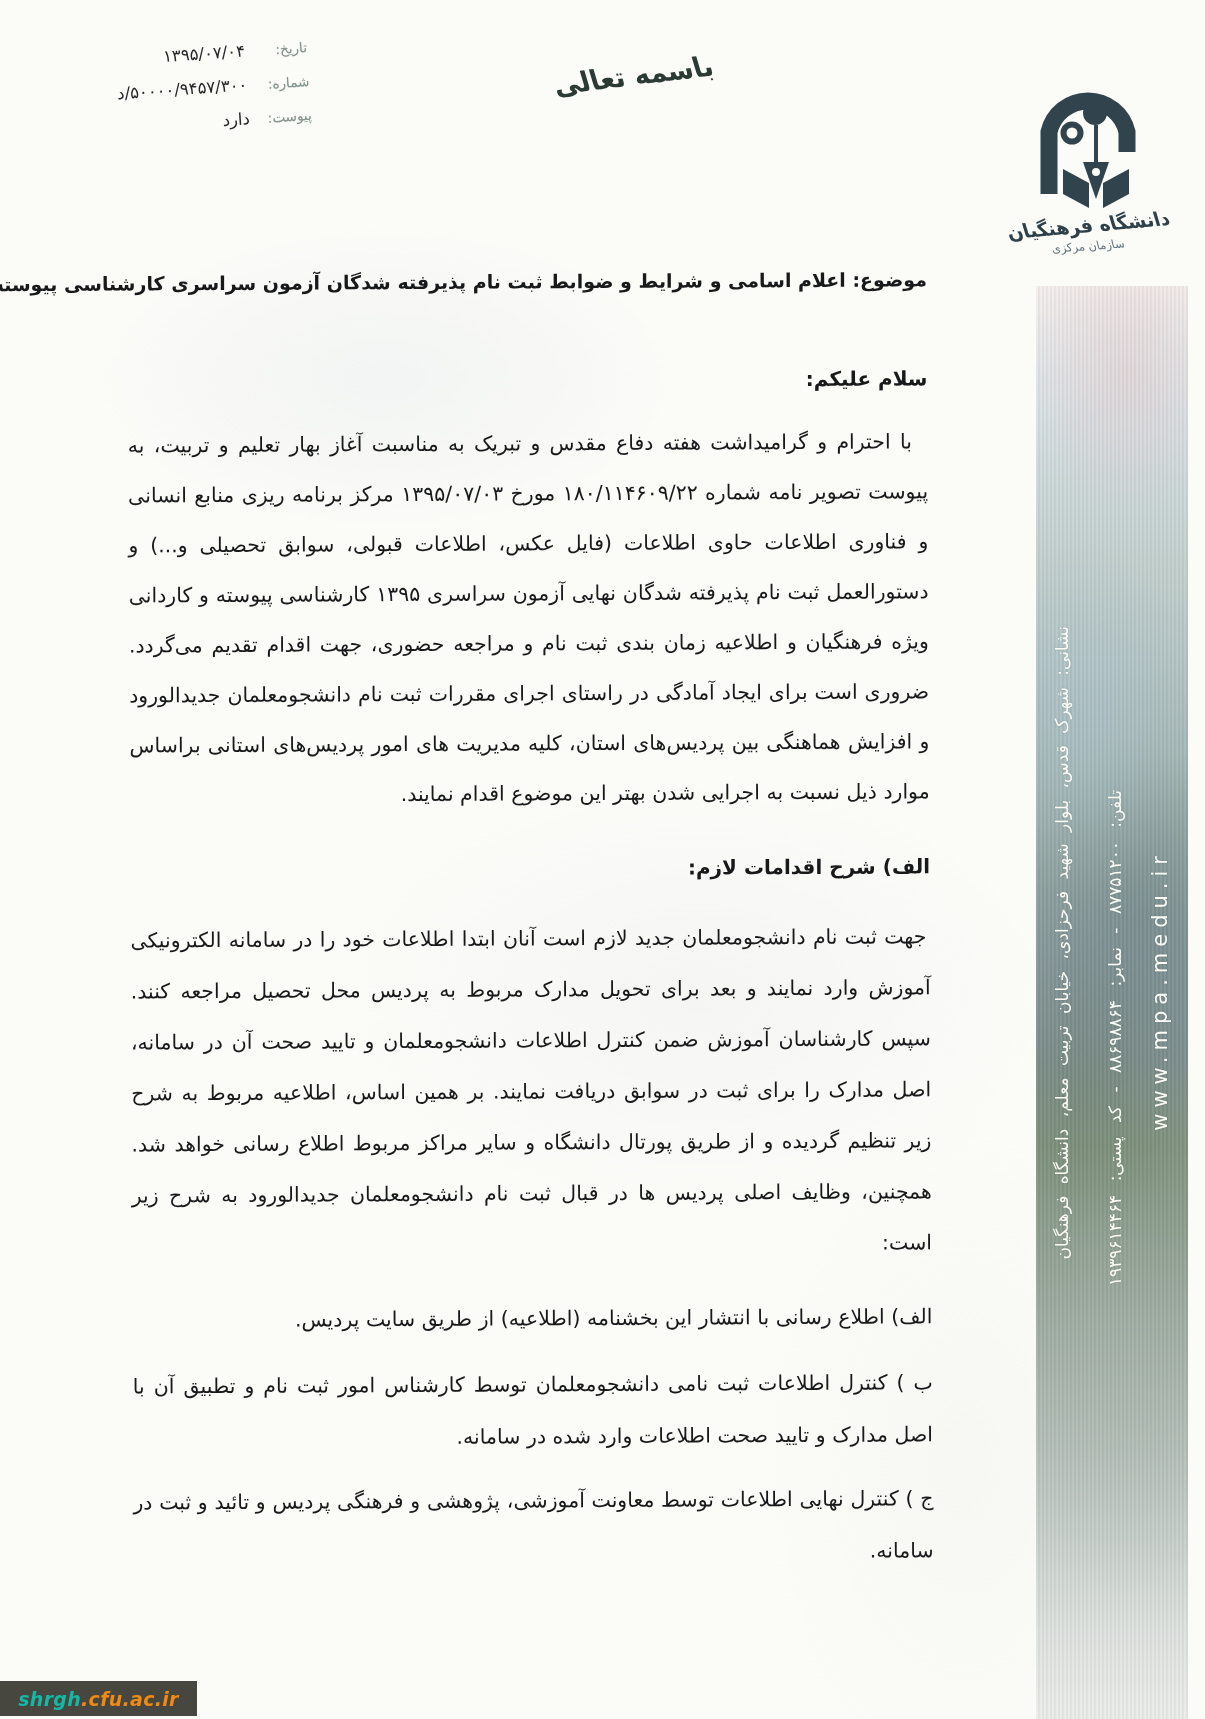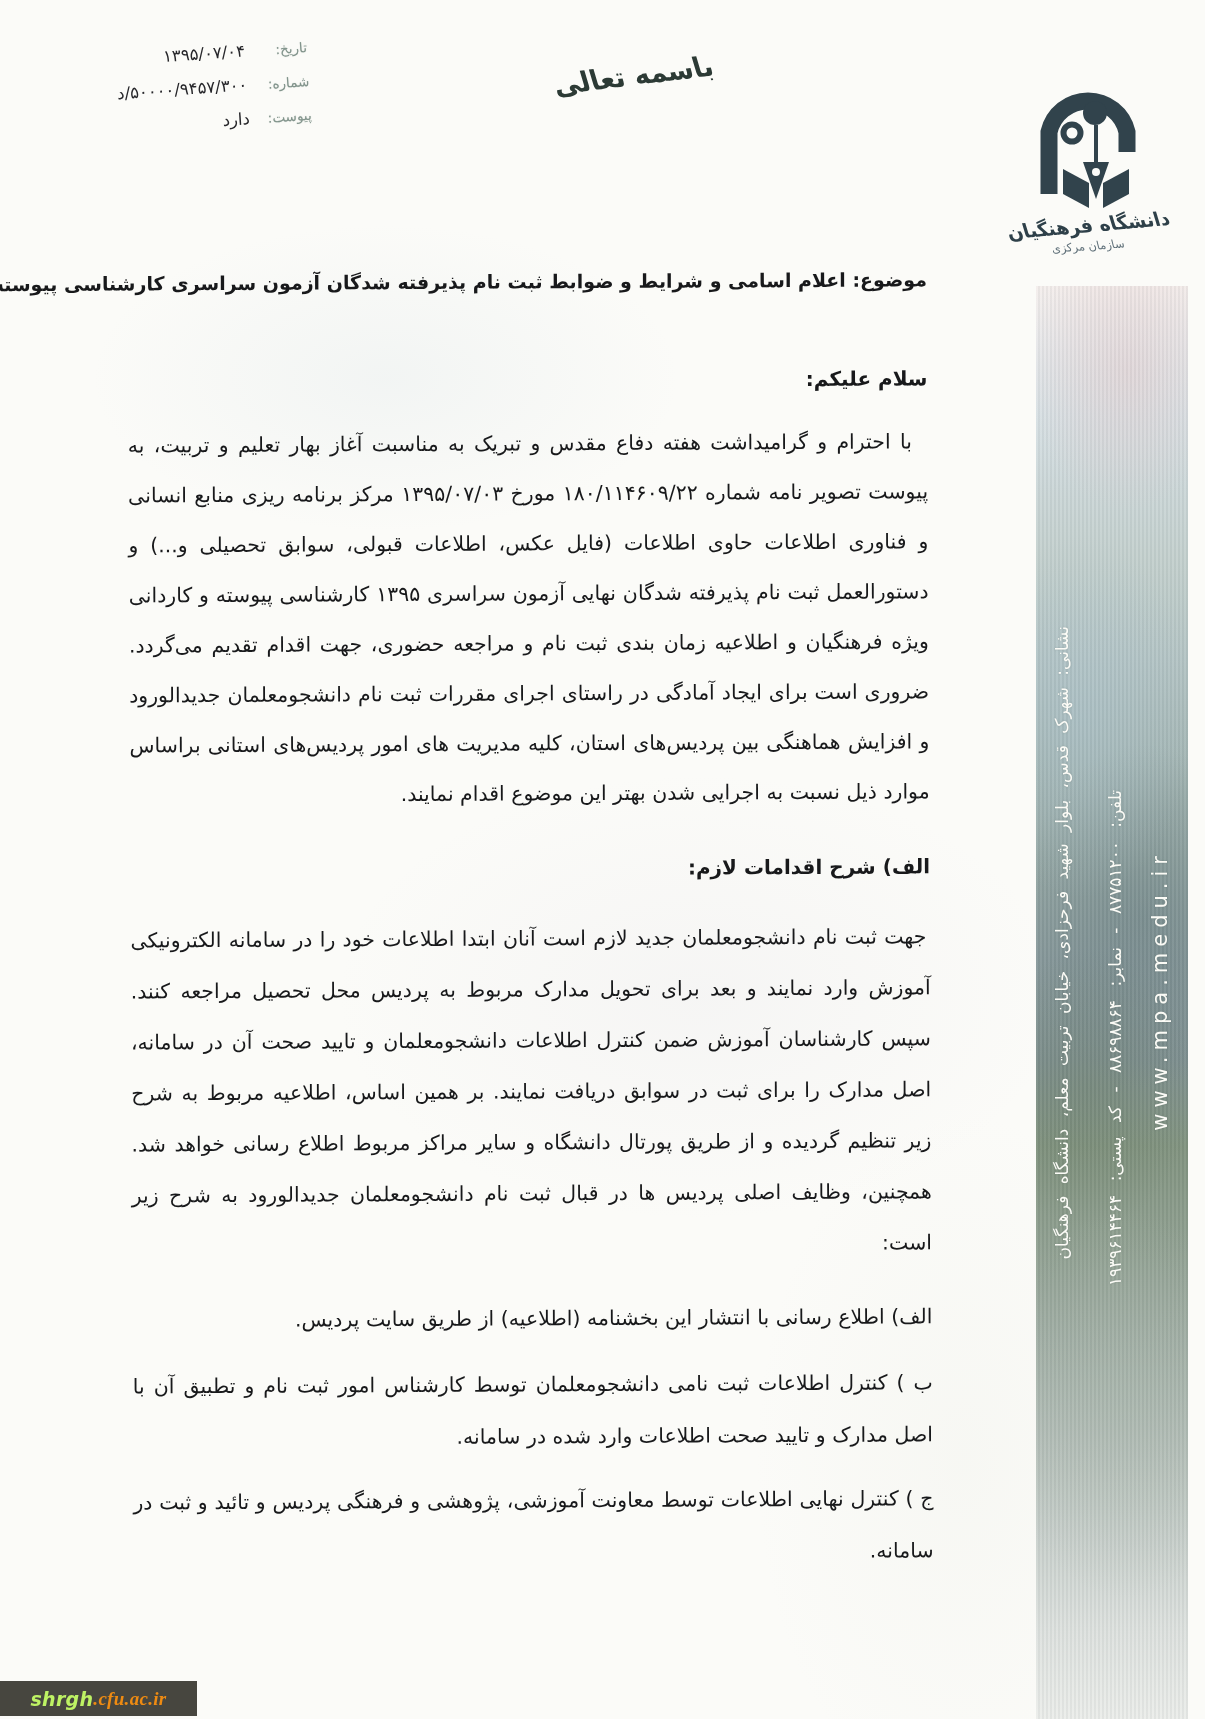--- a/index.html
+++ b/index.html
@@ -90,22 +90,22 @@
   .item-a   { top:1292px; line-height:52px; text-align:right; }
   .item-b   { top:1358px; line-height:52px; }
   .item-j   { top:1474px; line-height:52px; }
 
   
   .site-badge {
     position:absolute; left:0; top:1681px; width:197px; height:35px; z-index:5;
     background:#47463f; display:flex; align-items:center; justify-content:center;
     font-style:italic; font-weight:bold; font-size:19px; letter-spacing:.3px;
   }
-  .site-badge .w { color:#bef264; }
-  .site-badge .o { color:#ef8b12;font-family:Liberation Serif, serif; }
+  .site-badge .w { color:#14b8a6; }
+  .site-badge .o { color:#ef8b12; }
 </style>
 </head>
 <body>
 
 <div class="page">
 
   <div class="date-block">
     <div class="date-row">
       <span class="date-label">تاریخ:</span>
       <span class="date-value">۱۳۹۵/۰۷/۰۴</span>

